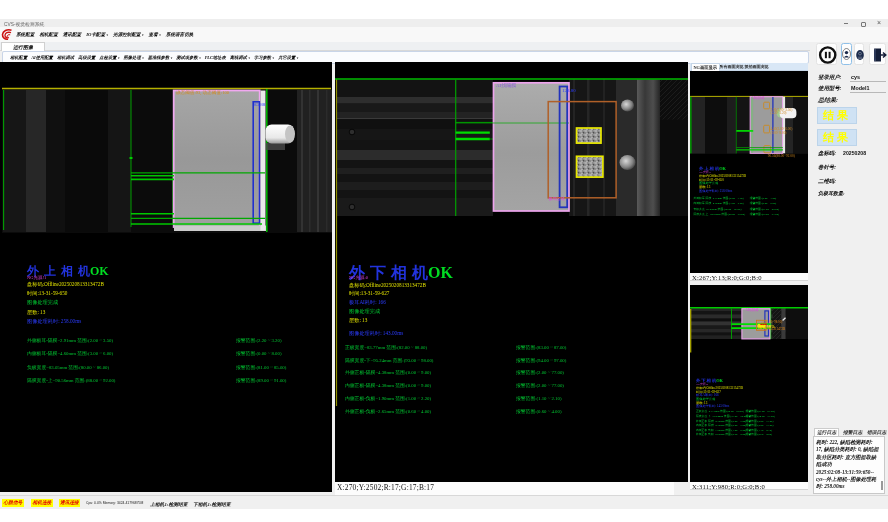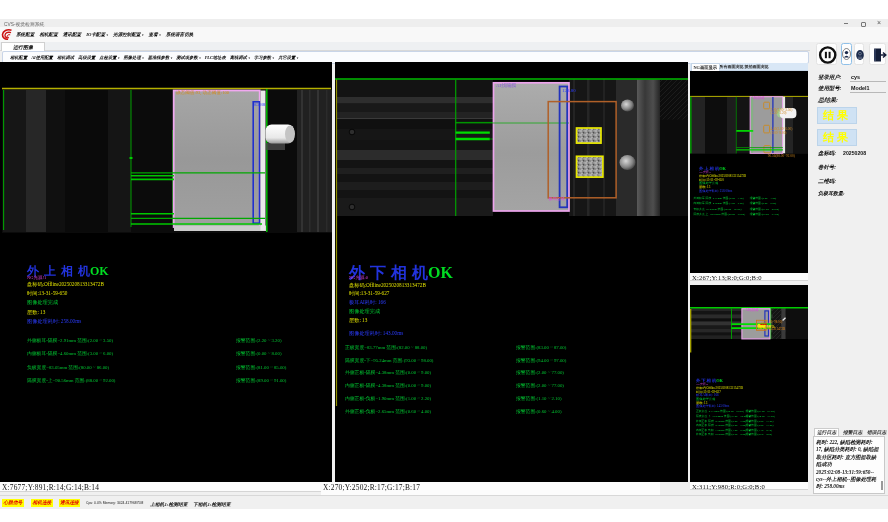--- a/index.html
+++ b/index.html
@@ -224,23 +224,20 @@
   <div class="mrow">
     <span class="cg" style="left:27px;top:276.5px;font-size:4.8px">外侧极耳-隔膜=2.91mm 范围:(2.00 ~ 3.50)</span>
       <span class="cg" style="left:236px;top:276.5px;font-size:4.8px">报警范围:(2.20 ~ 3.20)</span>
     <span class="cg" style="left:27px;top:290px;font-size:4.8px">内侧极耳-隔膜=4.60mm 范围:(3.00 ~ 6.00)</span>
       <span class="cg" style="left:236px;top:290px;font-size:4.8px">报警范围:(0.00 ~ 8.00)</span>
     <span class="cg" style="left:27px;top:303.5px;font-size:4.8px">负极宽度=83.05mm 范围:(80.00 ~ 86.00)</span>
       <span class="cg" style="left:236px;top:303.5px;font-size:4.8px">报警范围:(81.00 ~ 85.00)</span>
     <span class="cg" style="left:27px;top:317px;font-size:4.8px">隔膜宽度-上=90.56mm 范围:(88.00 ~ 92.00)</span>
       <span class="cg" style="left:236px;top:317px;font-size:4.8px">报警范围:(89.00 ~ 91.00)</span>
   </div>
-  <div class="vbar" style="top:420px;width:332px;height:10px">
-      <span>X:7677;Y:891;R:14;G:14;B:14</span>
-    </div>
 </div>
 
 <div class="panel" style="left:335px;top:62px;width:353px;height:420px">
   <svg width="353" height="420" style="position:absolute;left:0;top:0">
     <defs>
       <linearGradient id="filmM" x1="0" y1="0" x2="0" y2="1">
         <stop offset="0" stop-color="#acacac"></stop>
           <stop offset="0.55" stop-color="#9c9c9c"></stop>
           <stop offset="1" stop-color="#a4a4a4"></stop>
       </linearGradient>
@@ -335,21 +332,21 @@
     <span class="cg" style="left:10px;top:309px;font-size:4.8px">外侧正极-隔膜=4.38mm 范围:(0.00 ~ 9.00)</span>
       <span class="cg" style="left:181px;top:309px;font-size:4.8px">报警范围:(2.00 ~ 77.00)</span>
     <span class="cg" style="left:10px;top:321.5px;font-size:4.8px">内侧正极-隔膜=4.38mm 范围:(0.00 ~ 9.00)</span>
       <span class="cg" style="left:181px;top:321.5px;font-size:4.8px">报警范围:(2.00 ~ 77.00)</span>
     <span class="cg" style="left:10px;top:334.5px;font-size:4.8px">内侧正极-负极=1.90mm 范围:(1.00 ~ 2.20)</span>
       <span class="cg" style="left:181px;top:334.5px;font-size:4.8px">报警范围:(1.10 ~ 2.10)</span>
     <span class="cg" style="left:10px;top:347.5px;font-size:4.8px">外侧正极-负极=2.65mm 范围:(0.60 ~ 4.00)</span>
       <span class="cg" style="left:181px;top:347.5px;font-size:4.8px">报警范围:(0.60 ~ 4.00)</span>
   </div>
 </div>
-<div class="vbar" style="left:321px;top:482px;width:339px;height:14px">
+<div class="vbar" style="left:335px;top:482px;width:339px;height:14px">
     <span>X:270;Y:2502;R:17;G:17;B:17</span>
   </div>
 
 <div class="abs ngtabs">
   <span class="ngtab sel" style="left:1px">NG画面显示</span>
   <span class="ngtab" style="left:28px">所有画面浏览</span>
   <span class="ngtab" style="left:53px">抓拍画面浏览</span>
 </div>
 
 <div class="panel" style="left:690px;top:71px;width:118px;height:210px">

